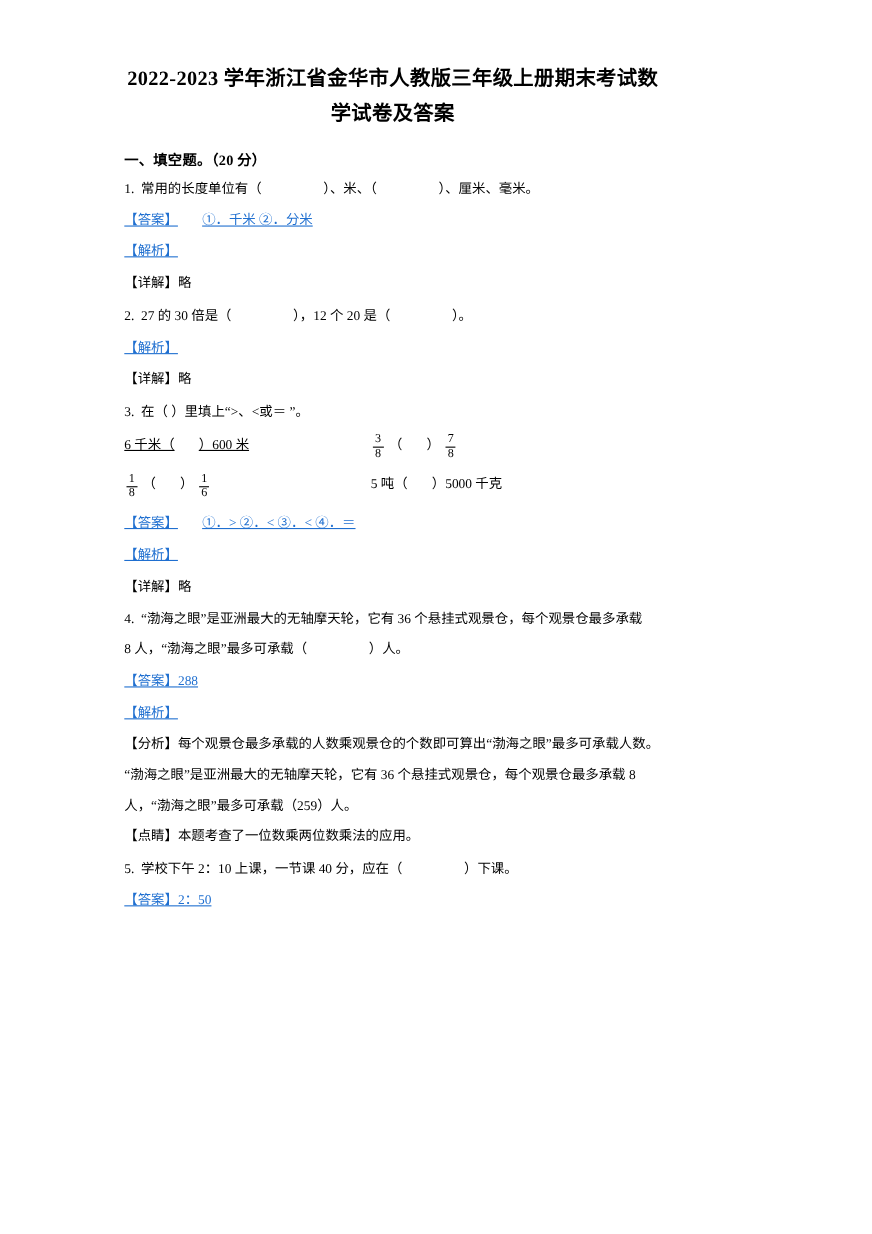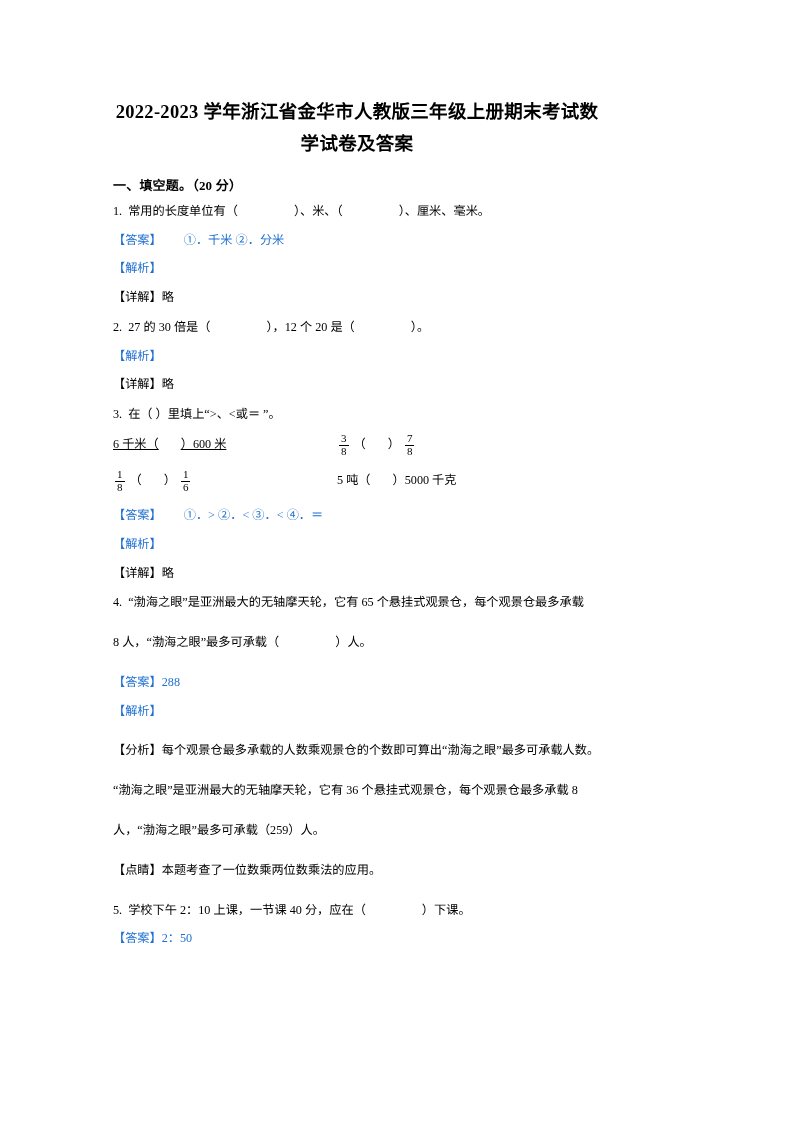--- a/index.html
+++ b/index.html
@@ -14,21 +14,21 @@
     color: #000000;
     position: relative;
     overflow: hidden;
   }
   .page {
     position: absolute;
     left: 0; top: 0;
     width: 714px;
     height: 1122px;
     box-sizing: border-box;
-    padding: 96px 113px 60px 113px;
+    padding: 56px 113px 60px 113px;
   }
   .doc-title {
     font-size: 18.5px;
     font-weight: bold;
     text-align: center;
     line-height: 1.75;
     letter-spacing: 0.3px;
     margin: 0 0 8px 0;
   }
   .section-head {
@@ -44,20 +44,21 @@
     text-align: justify;
   }
   .qline .num {
     margin-right: 3px;
   }
   .ans {
     color: #1f6fd0;
     font-size: 12.2px;
     line-height: 1.95;
     margin: 5px 0;
+    text-decoration: underline;
   }
   .ans .tag {
     color: #1f6fd0;
   }
   .ans .val {
     color: #1f6fd0;
   }
   .plain {
     font-size: 12.2px;
     line-height: 1.95;
@@ -89,21 +90,21 @@
     height: 34px;
   }
   .cmp-a { position: absolute; left: 0; top: 0; text-decoration: underline; }
   .cmp-b { position: absolute; left: 224px; top: 0; }
   .cmp-c { position: absolute; left: 0; top: 0; }
   .cmp-d { position: absolute; left: 224px; top: 0; }
 
   .indent-body {
     font-size: 12.2px;
     line-height: 1.95;
-    margin: 16px 0;
+    margin: 4px 0;
     text-align: justify;
   }
 </style>
 </head>
 <body>
 
 <div class="page">
 
   <h1 class="doc-title">2022-2023 学年浙江省金华市人教版三年级上册期末考试数学试卷及答案</h1>
 
@@ -178,21 +179,21 @@
   </div>
   <div class="ans">
     <span class="tag">【解析】</span>
   </div>
   <div class="plain">
     <span class="btag">【详解】</span><span>略</span>
   </div>
 
   <div class="qline">
     <span class="num">4.</span>
-    <span>“渤海之眼”是亚洲最大的无轴摩天轮，它有 65 个悬挂式观景仓，每个观景仓最多承载</span>
+    <span>“渤海之眼”是亚洲最大的无轴摩天轮，它有 36 个悬挂式观景仓，每个观景仓最多承载</span>
   </div>
   <div class="indent-body">
     <span>8 人，“渤海之眼”最多可承载（</span><span class="gapwide"></span><span>）人。</span>
   </div>
   <div class="ans">
     <span class="tag">【答案】</span><span class="val">288</span>
   </div>
   <div class="ans">
     <span class="tag">【解析】</span>
   </div>

